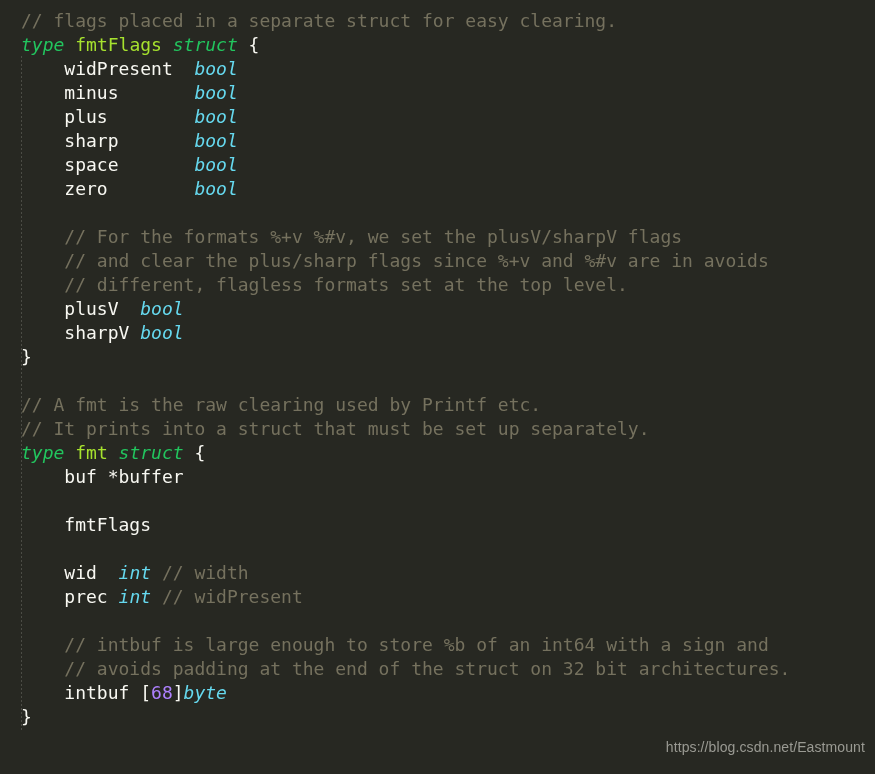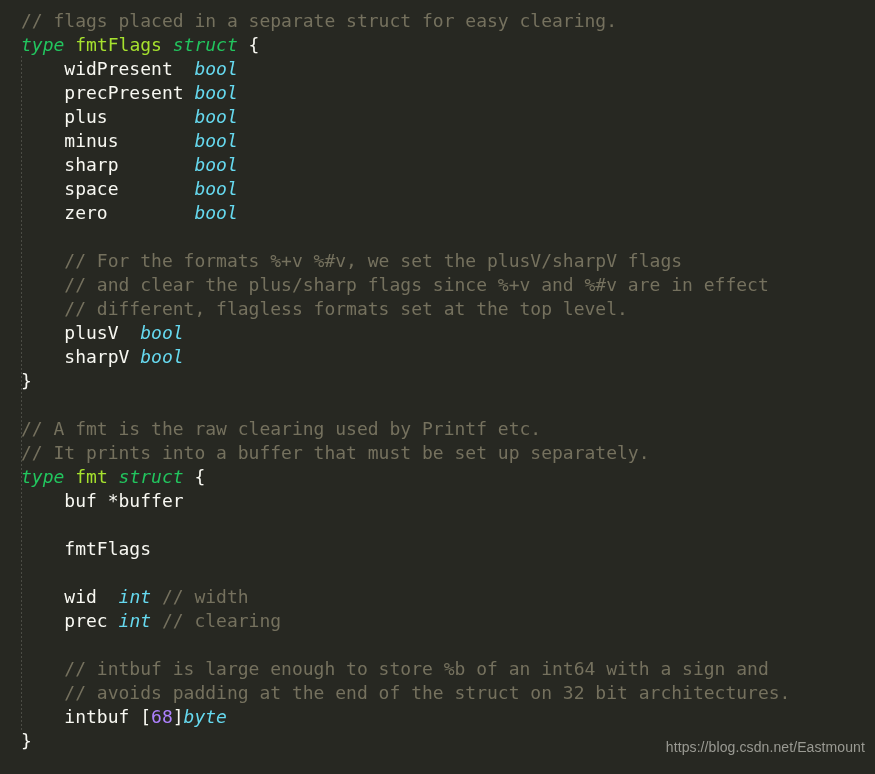--- a/index.html
+++ b/index.html
@@ -63,43 +63,42 @@
 <body>
 
 <div id="app">
 
   <div id="indent-guide"></div>
 
   <div id="code">
       <div class="ln"><span class="cmt">// flags placed in a separate struct for easy clearing.</span></div>
       <div class="ln"><span class="kw">type</span><span class="pl"> </span><span class="typ">fmtFlags</span><span class="pl"> </span><span class="kw">struct</span><span class="pl"> {</span></div>
       <div class="ln"><span class="pl">    widPresent  </span><span class="bi">bool</span></div>
-      <div class="ln"><span class="pl">    precPresent </span><span class="bi">bool</span></div>
+      <div class="ln"><span class="pl">    minus       </span><span class="bi">bool</span></div>
       <div class="ln"><span class="pl">    plus        </span><span class="bi">bool</span></div>
-      <div class="ln"><span class="pl">    minus       </span><span class="bi">bool</span></div>
       <div class="ln"><span class="pl">    sharp       </span><span class="bi">bool</span></div>
       <div class="ln"><span class="pl">    space       </span><span class="bi">bool</span></div>
       <div class="ln"><span class="pl">    zero        </span><span class="bi">bool</span></div>
       <div class="ln"><span class="pl"></span></div>
       <div class="ln"><span class="cmt">    // For the formats %+v %#v, we set the plusV/sharpV flags</span></div>
-      <div class="ln"><span class="cmt">    // and clear the plus/sharp flags since %+v and %#v are in effect</span></div>
+      <div class="ln"><span class="cmt">    // and clear the plus/sharp flags since %+v and %#v are in avoids</span></div>
       <div class="ln"><span class="cmt">    // different, flagless formats set at the top level.</span></div>
       <div class="ln"><span class="pl">    plusV  </span><span class="bi">bool</span></div>
       <div class="ln"><span class="pl">    sharpV </span><span class="bi">bool</span></div>
       <div class="ln"><span class="pl">}</span></div>
       <div class="ln"><span class="pl"></span></div>
       <div class="ln"><span class="cmt">// A fmt is the raw clearing used by Printf etc.</span></div>
-      <div class="ln"><span class="cmt">// It prints into a buffer that must be set up separately.</span></div>
+      <div class="ln"><span class="cmt">// It prints into a struct that must be set up separately.</span></div>
       <div class="ln"><span class="kw">type</span><span class="pl"> </span><span class="typ">fmt</span><span class="pl"> </span><span class="kw">struct</span><span class="pl"> {</span></div>
       <div class="ln"><span class="pl">    buf *buffer</span></div>
       <div class="ln"><span class="pl"></span></div>
       <div class="ln"><span class="pl">    fmtFlags</span></div>
       <div class="ln"><span class="pl"></span></div>
       <div class="ln"><span class="pl">    wid  </span><span class="bi">int</span><span class="pl"> </span><span class="cmt">// width</span></div>
-      <div class="ln"><span class="pl">    prec </span><span class="bi">int</span><span class="pl"> </span><span class="cmt">// clearing</span></div>
+      <div class="ln"><span class="pl">    prec </span><span class="bi">int</span><span class="pl"> </span><span class="cmt">// widPresent</span></div>
       <div class="ln"><span class="pl"></span></div>
       <div class="ln"><span class="cmt">    // intbuf is large enough to store %b of an int64 with a sign and</span></div>
       <div class="ln"><span class="cmt">    // avoids padding at the end of the struct on 32 bit architectures.</span></div>
       <div class="ln"><span class="pl">    intbuf [</span><span class="num">68</span><span class="pl">]</span><span class="bi">byte</span></div>
       <div class="ln"><span class="pl">}</span></div>
     </div>
 
   <div id="watermark">https://blog.csdn.net/Eastmount</div>
 
 </div>

